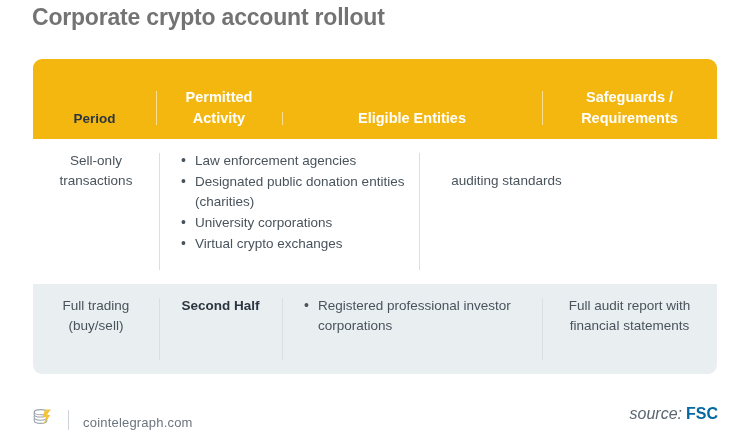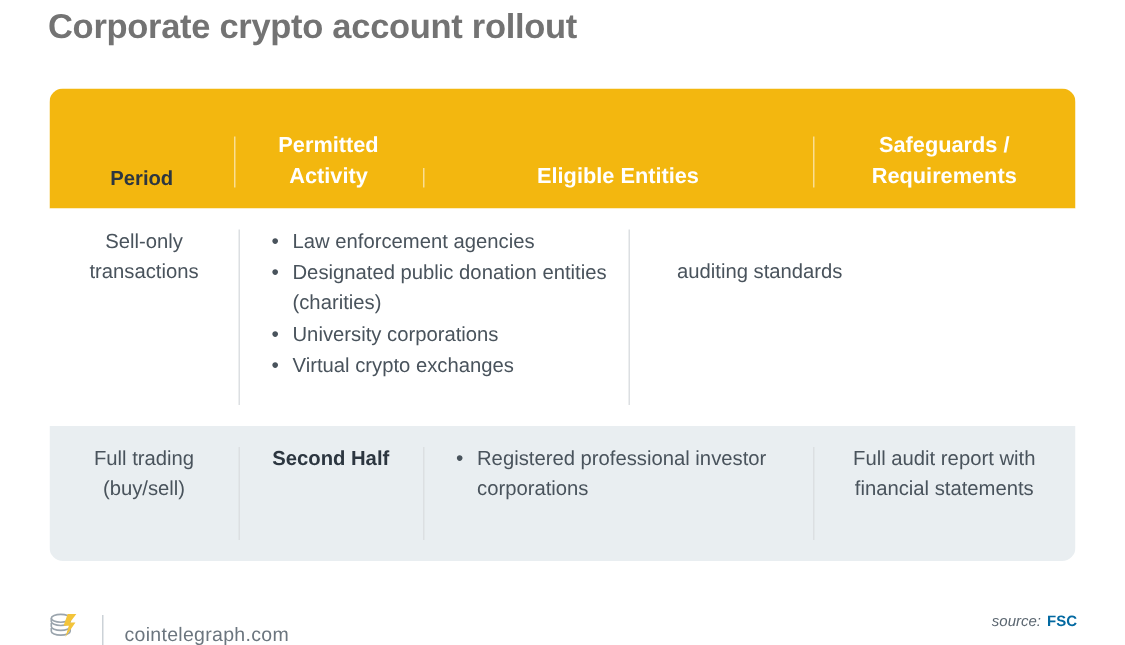--- a/index.html
+++ b/index.html
@@ -91,21 +91,21 @@
     position:absolute; left:0; right:0; top:398px; height:32px;
   }
   .brand { position:absolute; left:30px; top:0; display:flex; align-items:flex-end; height:32px; }
   .logo { width:26px; height:26px; position:relative; }
   .brand-divider { width:1px; height:20px; background:#ccd2d7; margin:0 14px 0 12px; }
   .brand-text { font-size:13px; color:#6b757e; letter-spacing:0.2px; }
 
   .source {
     position:absolute; right:32px; top:0; height:32px;
     display:flex; align-items:center;
-    font-size:10px; font-style:italic; color:#5b6670;
+    font-size:16px; font-style:italic; color:#5b6670;
   }
   .source b { font-style:normal; font-weight:bold; margin-left:4px; color:#0369a1; }
 </style>
 </head>
 <body>
 
 <div class="page">
 
   <div class="title">Corporate crypto account rollout</div>
 

